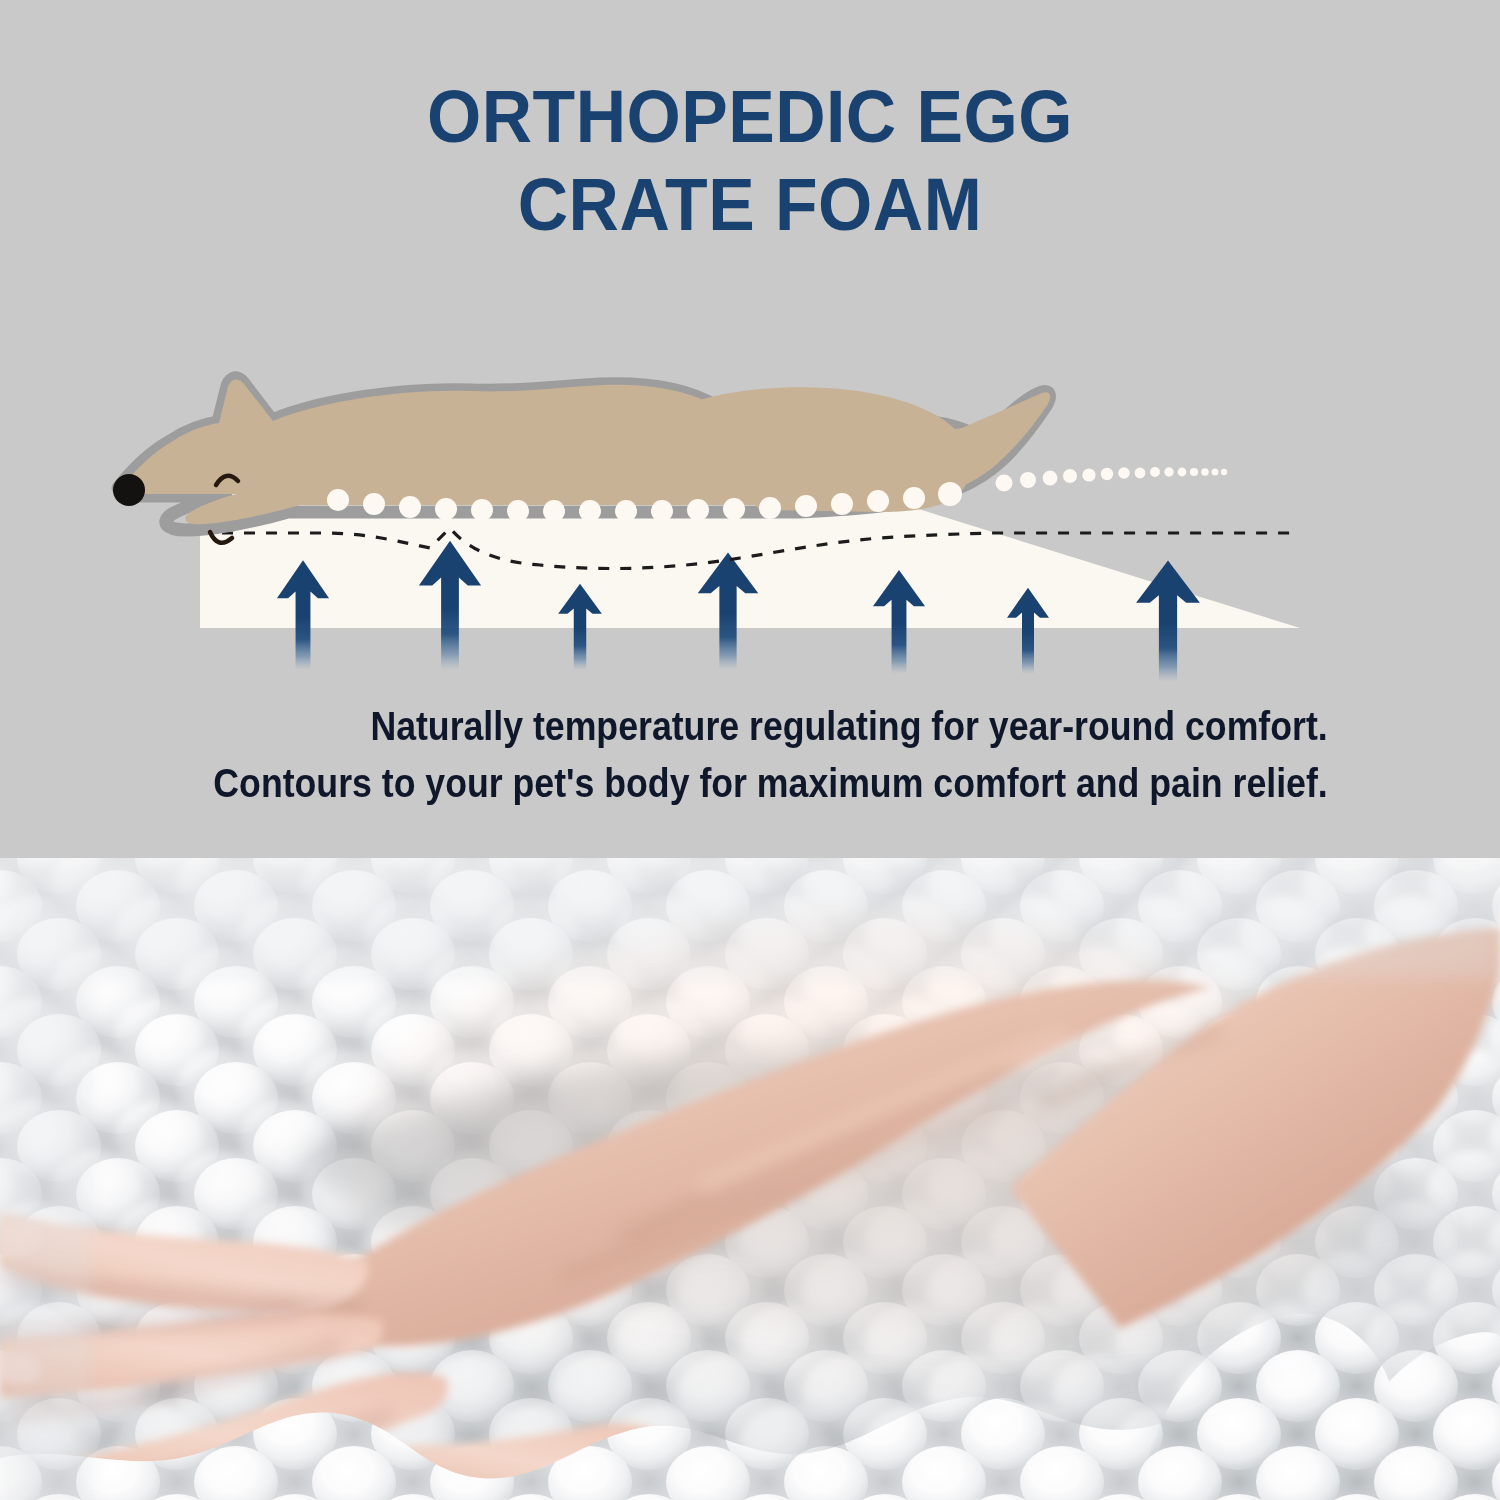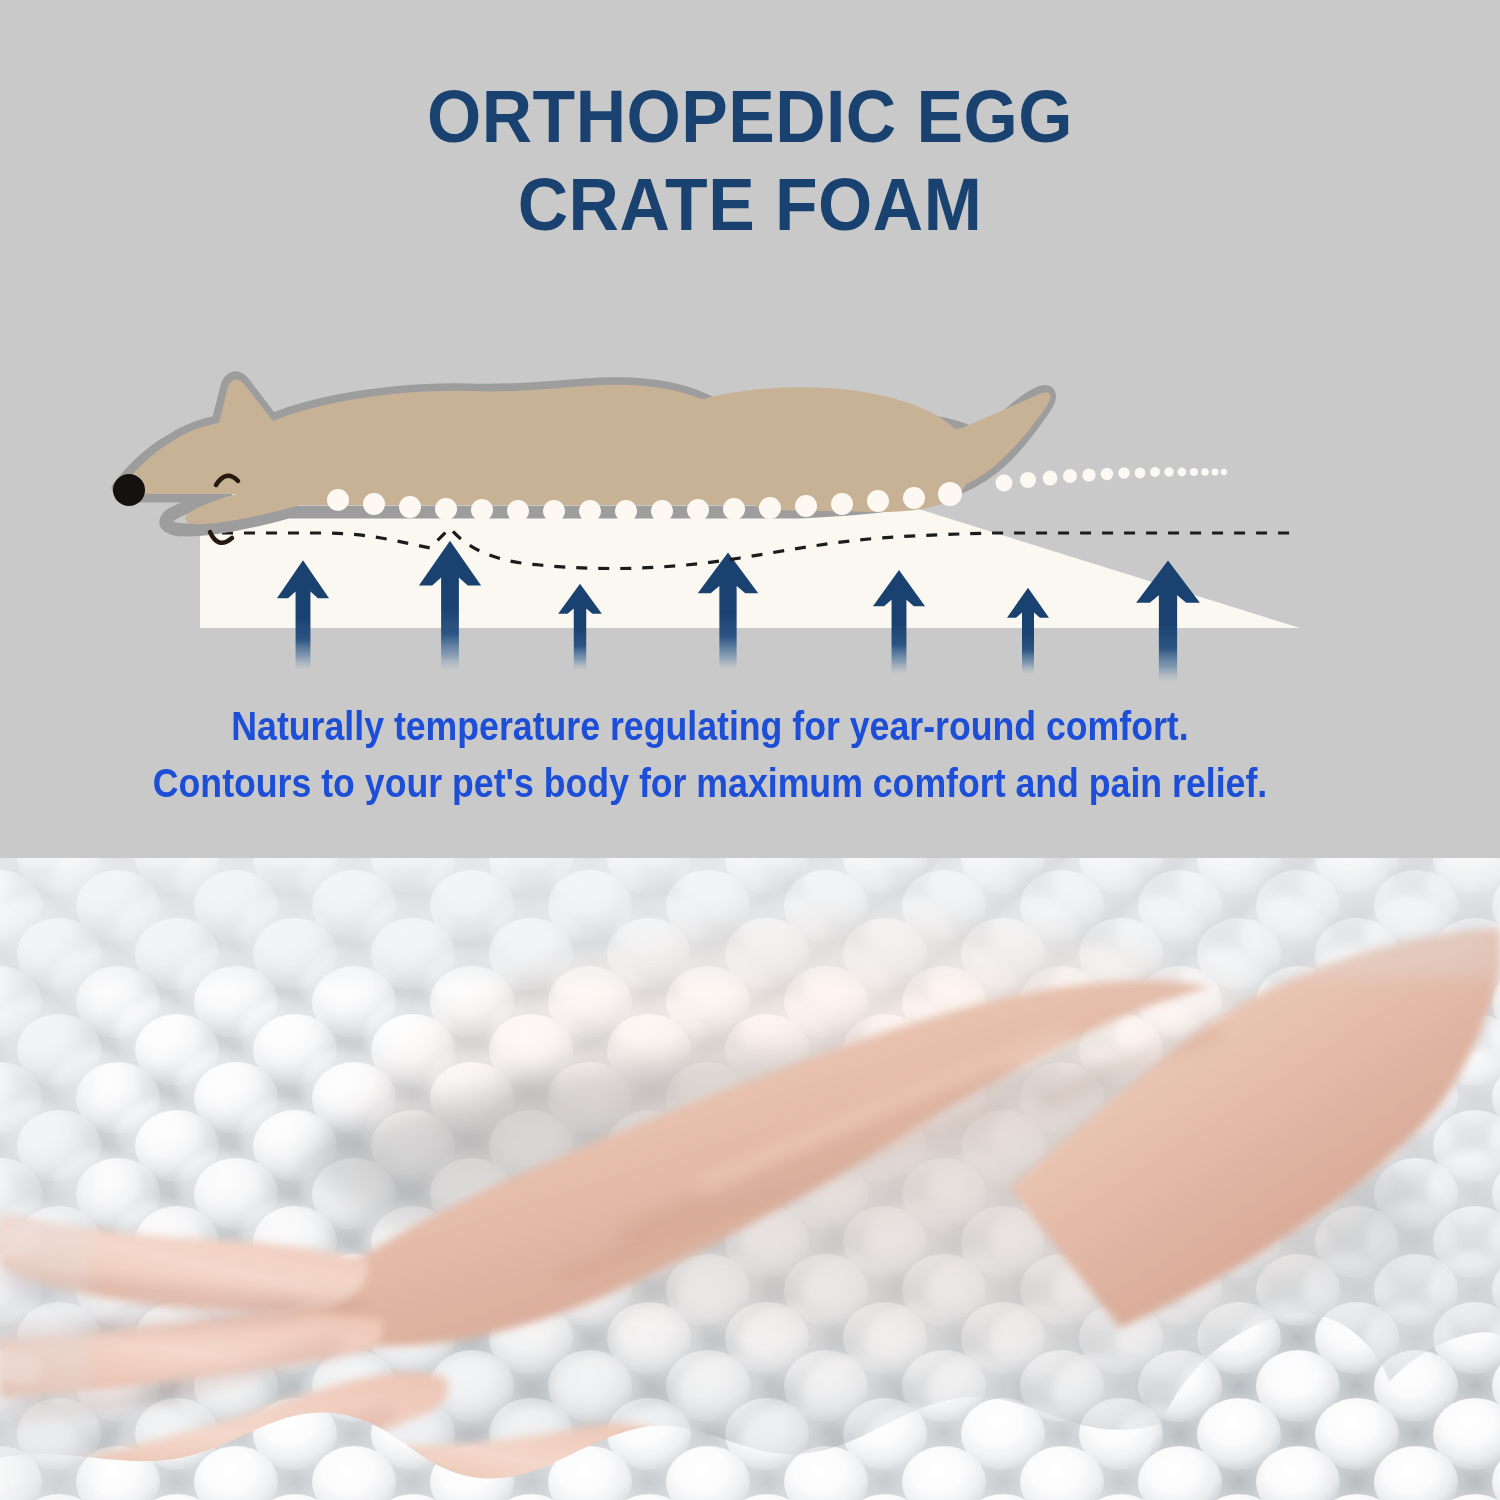--- a/index.html
+++ b/index.html
@@ -30,22 +30,22 @@
     transform-origin:center top;
     white-space:pre-line;
   }
 
   #illustration{
     position:absolute;left:0;top:300px;width:1500px;height:390px;
   }
   #illustration svg{display:block;}
 
   #captions{
-    position:absolute;left:0;top:698px;width:1420px;text-align:center;
-    color:#1d4ed8;
+    position:absolute;left:0;top:698px;width:1420px;text-align:right;
+    color:#0f172a;
   }
   .caption-line{
     font-family:"Liberation Sans Narrow","Liberation Sans",sans-serif;
     font-weight:bold;
     font-size:41px;
     line-height:57px;
     letter-spacing:0px;
     transform:scaleX(0.87);
   }
 

